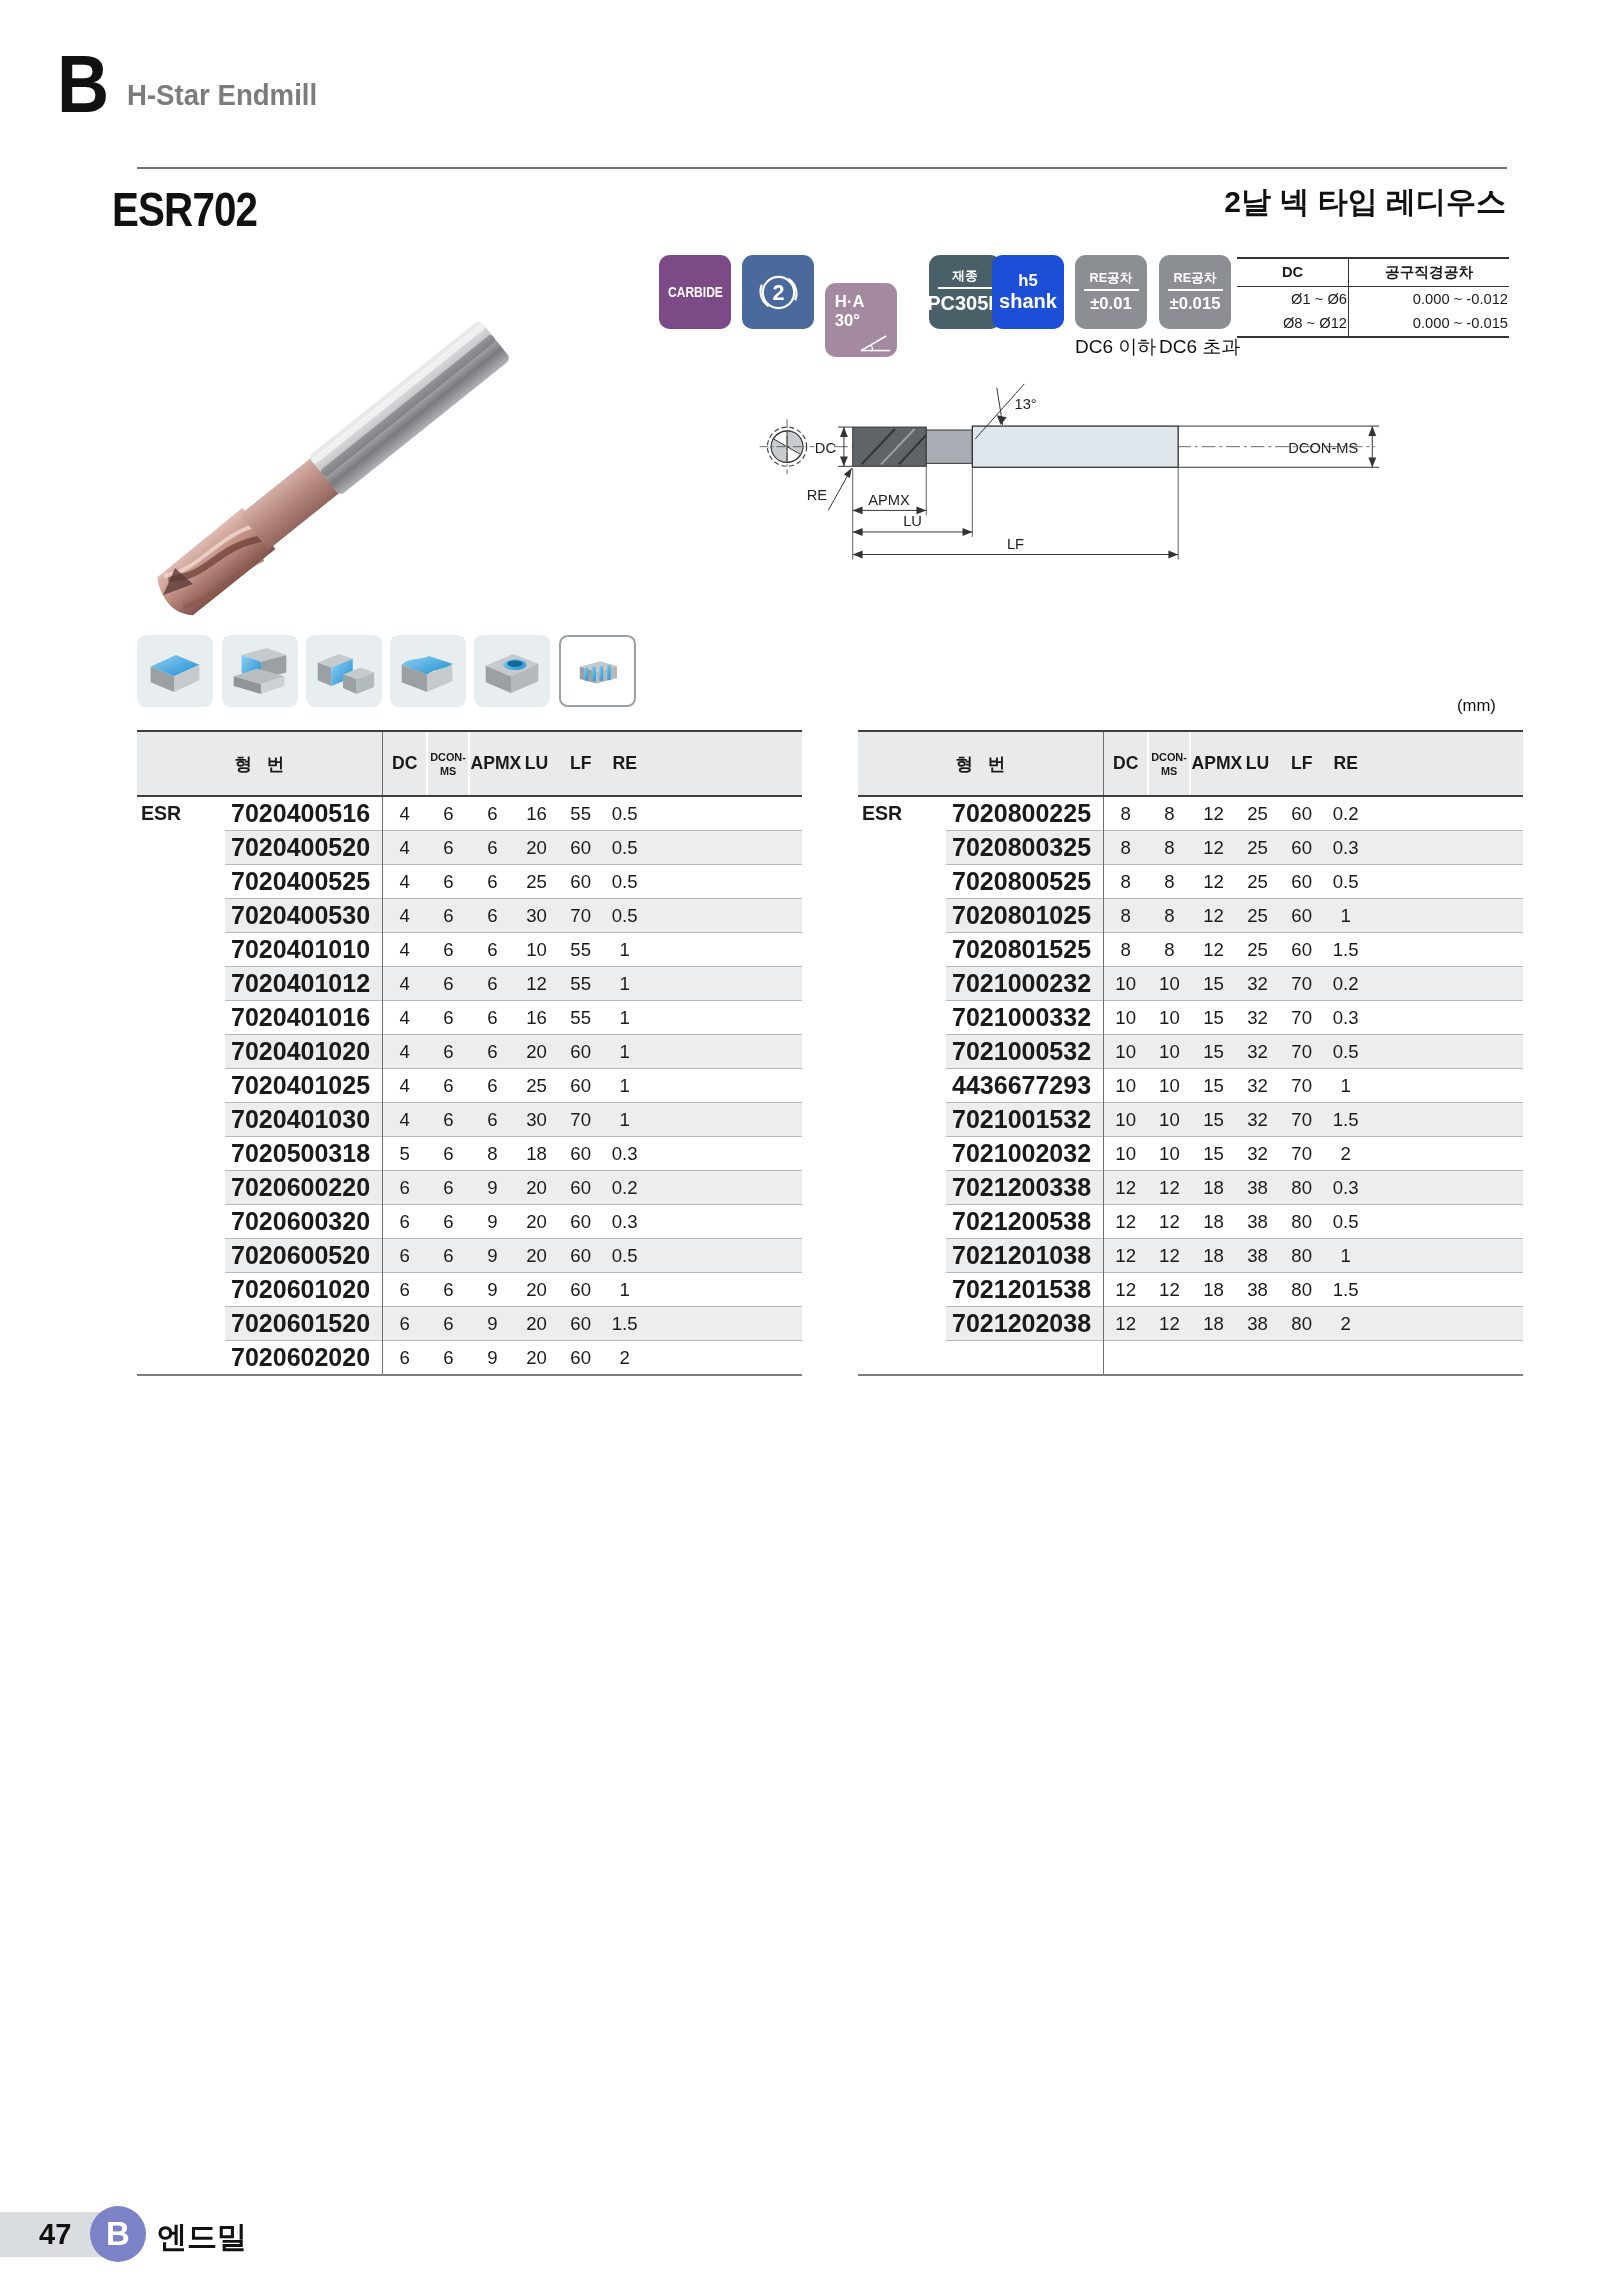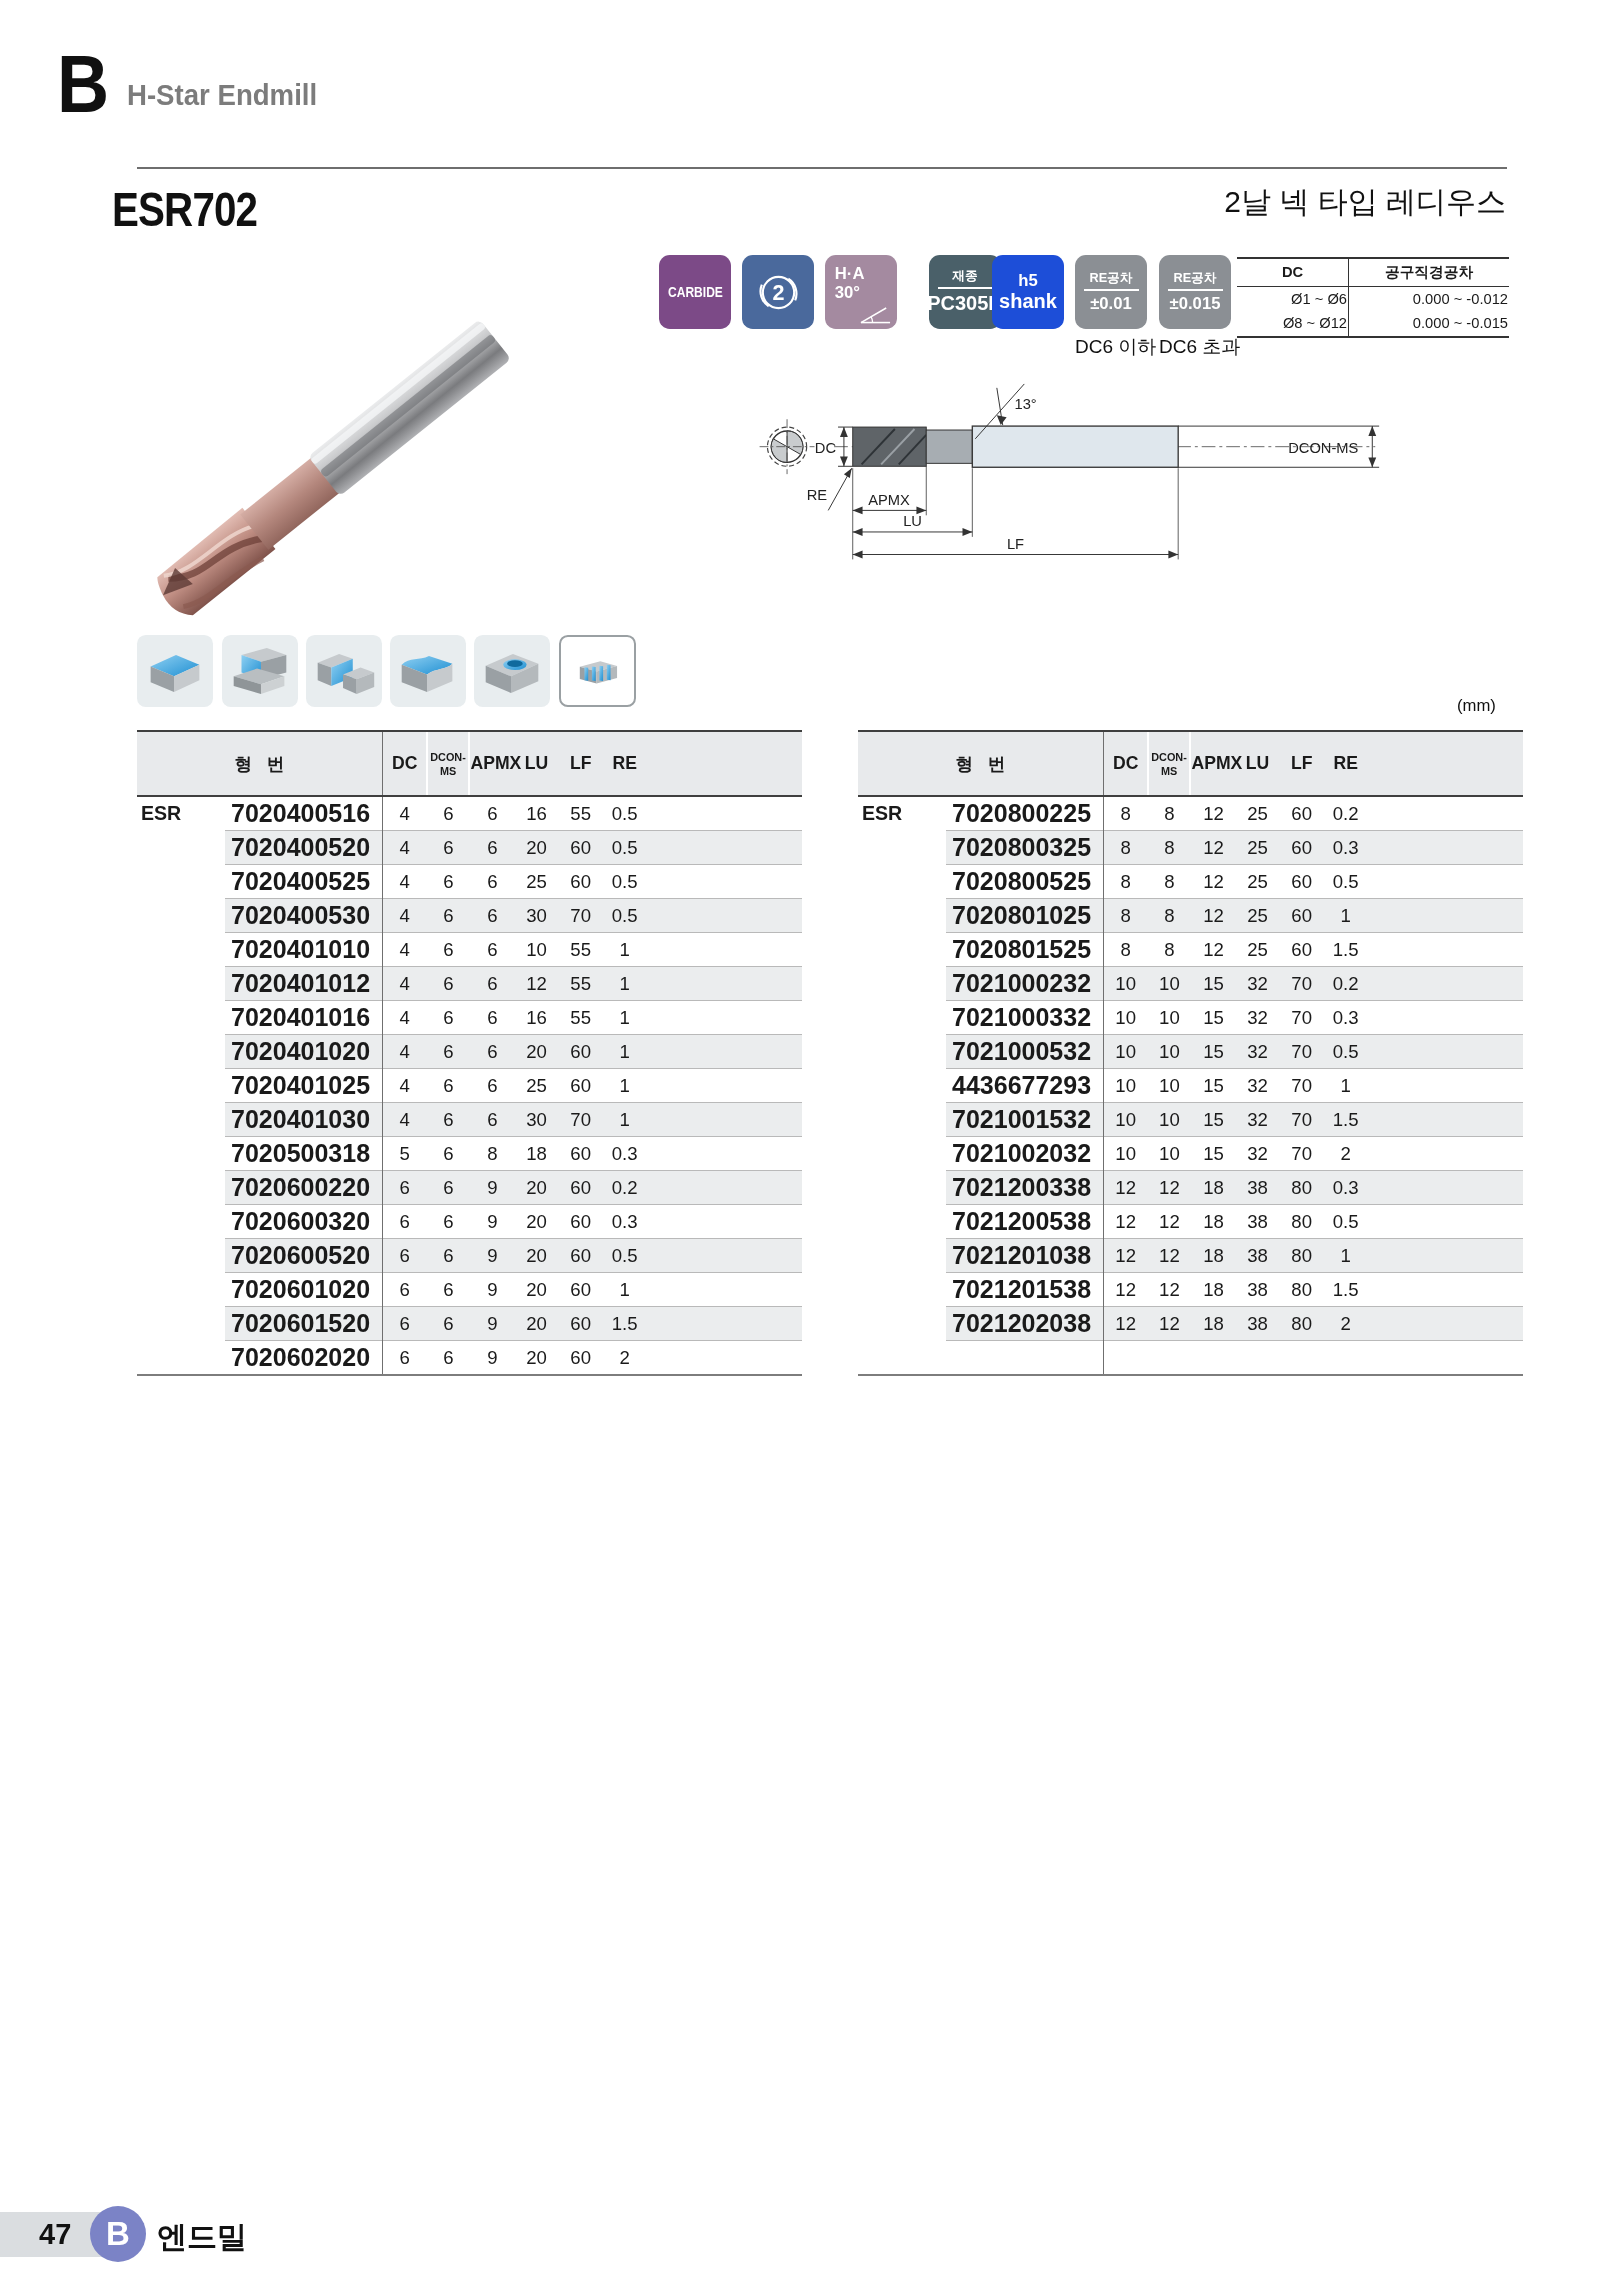--- a/index.html
+++ b/index.html
@@ -11,21 +11,21 @@
   .abs{position:absolute;}
 
   
   #section-letter{left:57px;top:37px;font-size:82px;font-weight:bold;color:#111;
     transform:scaleX(.88);transform-origin:left top;letter-spacing:-2px;}
   #section-title{left:127px;top:78px;font-size:30px;color:#7c7c7c;font-weight:bold;
     transform:scaleX(.92);transform-origin:left top;}
   #title-rule{left:137px;top:167px;width:1370px;height:2px;background:#6e6e6e;}
   #product-code{left:112px;top:182px;font-size:48px;font-weight:bold;color:#111;
     transform:scaleX(.84);transform-origin:left top;letter-spacing:-1px;}
-  #product-subtitle{right:115px;top:182px;font-size:30px;font-weight:normal;color:#111;}
+  #product-subtitle{right:115px;top:182px;font-size:30px;font-weight:bold;color:#111;}
 
   
   .badge{position:absolute;top:255px;width:72px;height:74px;border-radius:10.8px;
     color:#fff;text-align:center;display:flex;flex-direction:column;
     align-items:center;justify-content:center;line-height:1.15;}
   .badge .l-sm{font-size:12.7px;font-weight:bold;}
   .badge .l-lg{font-size:16.7px;font-weight:bold;}
   .badge .l-md{font-size:20px;font-weight:bold;}
   .badge hr{width:55px;border:none;border-top:2px solid #fff;margin:2.9px 0;}
   .badge-note{position:absolute;top:334px;width:72px;text-align:center;
@@ -120,21 +120,21 @@
 
 <div class="badge" style="left:742px;background:#4a699c">
   <svg width="51" height="51" viewBox="0 0 52 52">
     <circle cx="26" cy="26" r="16" fill="none" stroke="#fff" stroke-width="2.2"></circle>
     <path d="M 36 12 a 18 18 0 0 1 7 22" fill="none" stroke="#fff" stroke-width="2.2"></path>
     <path d="M 16 40 a 18 18 0 0 1 -7 -22" fill="none" stroke="#fff" stroke-width="2.2"></path>
     <text x="26" y="34" text-anchor="middle" font-size="22" font-weight="bold" fill="#fff" font-family="Liberation Sans,sans-serif">2</text>
   </svg>
 </div>
 
-<div class="badge" style="left:825px;background:#a48aa0;align-items:flex-start;padding-left:9.8px;box-sizing:border-box;justify-content:flex-start;padding-top:8.8px;">
+<div class="badge" style="left:825px;background:#a48aa0;align-items:flex-start;padding-left:9.8px;box-sizing:border-box;justify-content:flex-start;padding-top:8.8px;margin-top:28px;">
   <span class="l-lg">H·A</span>
   <span class="l-lg">30°</span>
   <svg class="ha-angle" width="33" height="19.6" viewBox="0 0 34 20">
     <line x1="2" y1="18" x2="32" y2="18" stroke="#fff" stroke-width="1.6"></line>
     <line x1="2" y1="18" x2="28" y2="3" stroke="#fff" stroke-width="1.6"></line>
     <path d="M 14 18 A 13 13 0 0 0 12.5 12" fill="none" stroke="#fff" stroke-width="1.4"></path>
   </svg>
 </div>
 
 <div class="badge" style="left:929px;background:#4a6069">

